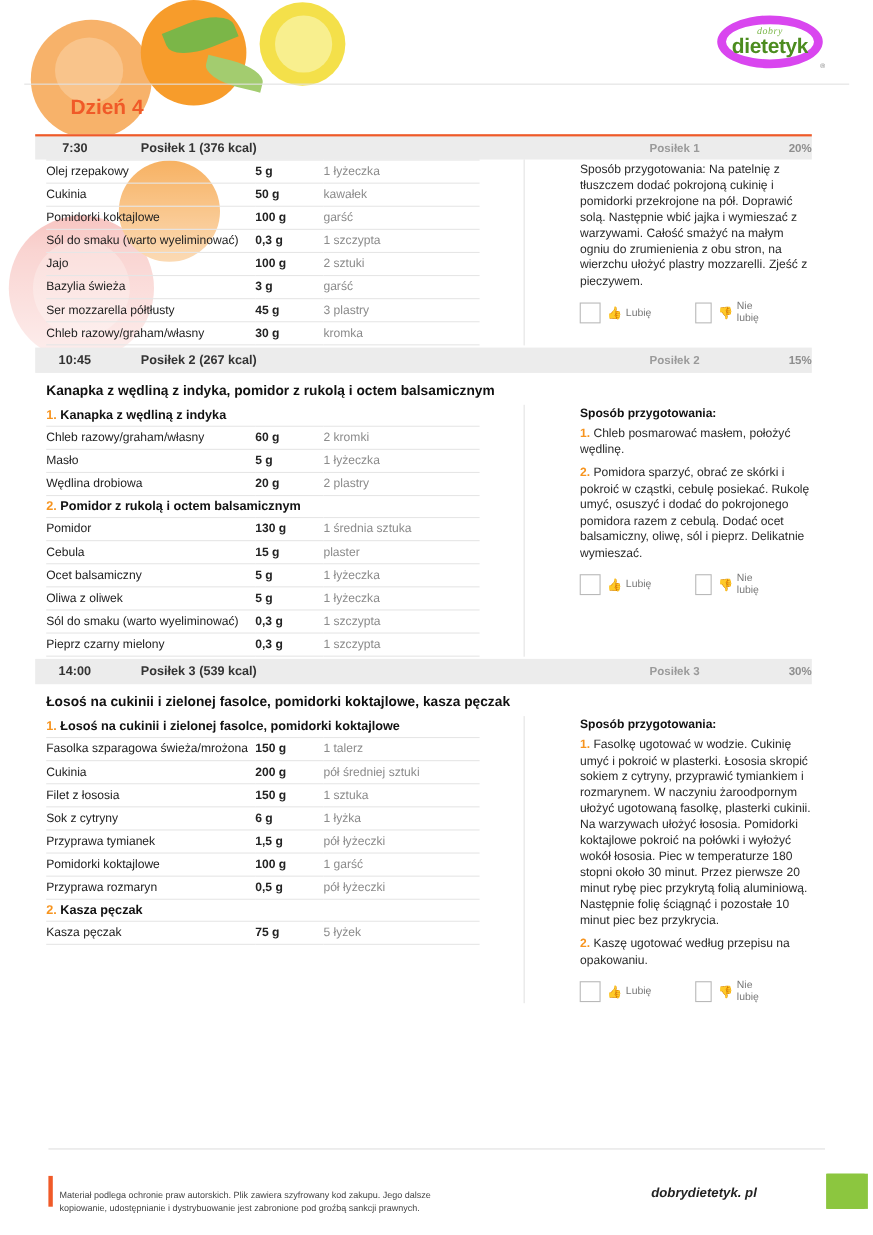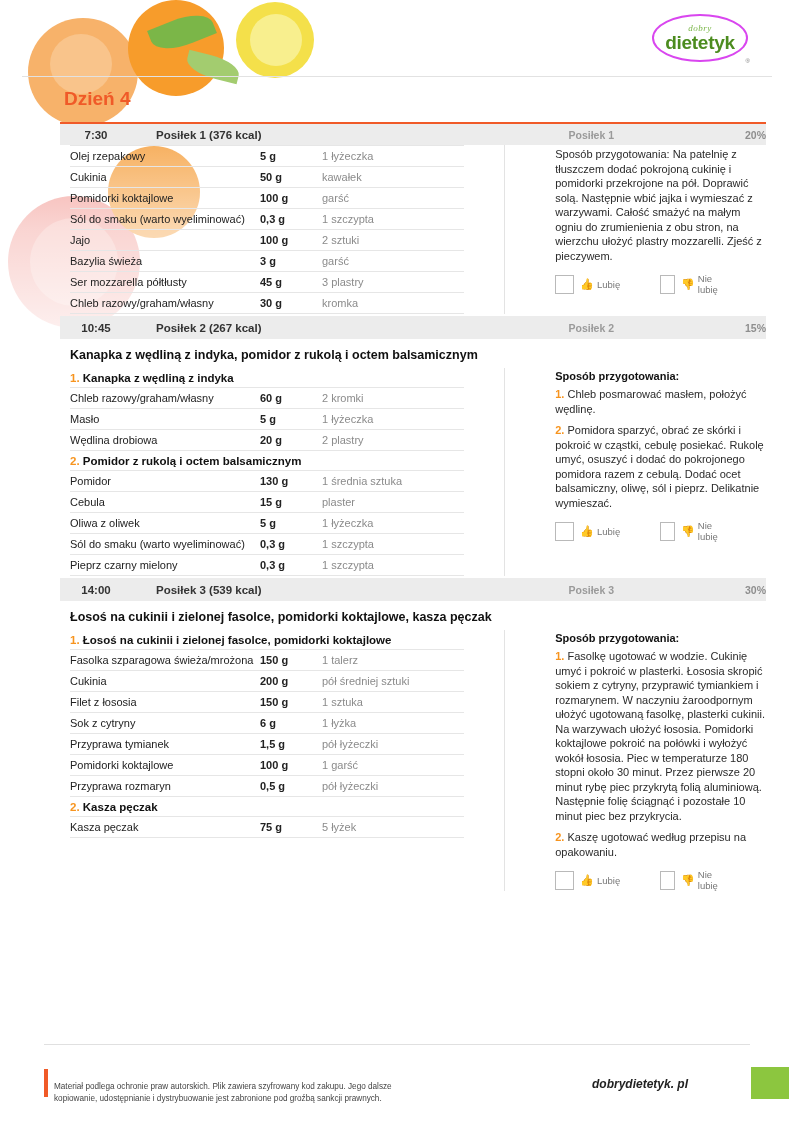--- a/index.html
+++ b/index.html
@@ -26,21 +26,21 @@
 
   
   .logo-wrap {
     position: absolute;
     right: 46px; top: 14px;
     width: 96px; height: 52px;
     z-index: 3;
   }
   .logo-oval {
     width: 96px; height: 48px;
-    border: 2px solid #d946ef;
+    border: 8px solid #d946ef;
     border-radius: 50%;
     display: flex; flex-direction: column;
     align-items: center; justify-content: center;
     background: #ffffff;
   }
   .logo-top {
     font-size: 9px; color: #7ab648; letter-spacing: .5px;
     font-family: "Liberation Serif", serif; font-style: italic;
   }
   .logo-main {
@@ -58,21 +58,21 @@
   
   .page-title {
     position: absolute; left: 64px; top: 88px;
     font-size: 19px; font-weight: bold; color: #f05a28;
     z-index: 3;
   }
 
   
   .content {
     position: absolute;
-    left: 60px; top: 122px; width: 706px;
+    left: 32px; top: 122px; width: 706px;
     z-index: 2;
   }
 
   .meal { margin-bottom: 2px; }
 
   .meal-bar {
     display: flex; align-items: center;
     height: 23px;
     background: #ececec;
     font-size: 11.5px;
@@ -82,21 +82,21 @@
   .meal-bar.no-accent { border-top: none; }
   .bar-time {
     width: 72px; text-align: center; font-weight: bold; color: #333;
     font-size: 11.5px;
   }
   .bar-name { font-weight: bold; color: #333; font-size: 11.5px; padding-left: 24px; }
   .bar-right {
     margin-left: auto; display: flex; align-items: center;
     color: #9a9a9a; font-size: 10.5px; font-weight: bold;
   }
-  .bar-label { margin-right: 112px; }
+  .bar-label { margin-right: 62px; }
   .bar-pct { width: 40px; text-align: right; padding-right: 0; color: #8e8e8e; }
 
   .meal-title {
     font-size: 12.5px; font-weight: bold; color: #111;
     padding: 9px 0 6px 10px;
   }
 
   .meal-body { display: flex; gap: 36px; }
   .col-left { width: 444px; padding-left: 10px; }
   .col-div { width: 1px; background: #e3e3e3; margin: 0 14px 0 4px; }
@@ -311,20 +311,25 @@
                 <td class="ing-name">Pomidor</td>
                 <td class="ing-amt">130 g</td>
                 <td class="ing-meas">1 średnia sztuka</td>
               </tr>
               <tr>
                 <td class="ing-name">Cebula</td>
                 <td class="ing-amt">15 g</td>
                 <td class="ing-meas">plaster</td>
               </tr>
               <tr>
+                <td class="ing-name">Ocet balsamiczny</td>
+                <td class="ing-amt">5 g</td>
+                <td class="ing-meas">1 łyżeczka</td>
+              </tr>
+              <tr>
                 <td class="ing-name">Oliwa z oliwek</td>
                 <td class="ing-amt">5 g</td>
                 <td class="ing-meas">1 łyżeczka</td>
               </tr>
               <tr>
                 <td class="ing-name">Sól do smaku (warto wyeliminować)</td>
                 <td class="ing-amt">0,3 g</td>
                 <td class="ing-meas">1 szczypta</td>
               </tr>
               <tr>

